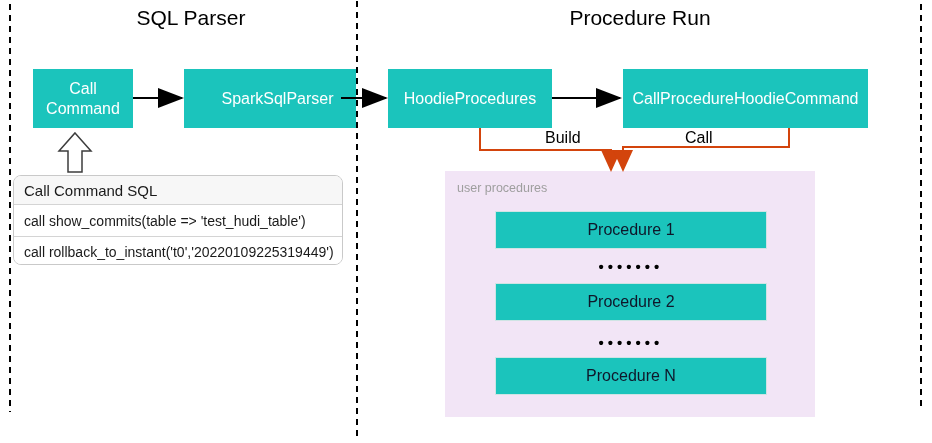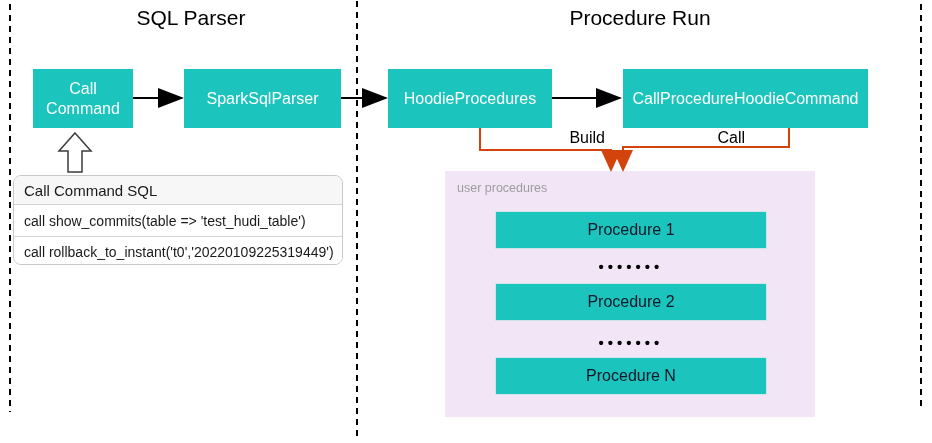--- a/index.html
+++ b/index.html
@@ -29,21 +29,21 @@
     justify-content: center;
     text-align: center;
     font-size: 16px;
     line-height: 1.25;
   }
   .top-node { height: 59px; top: 69px; }
   .edge-label {
     position: absolute;
     top: 129px;
     width: 60px;
-    text-align: right;
+    text-align: left;
     font-size: 16px;
     color: #000000;
   }
   
   .sql-panel {
     position: absolute;
     left: 13px; top: 175px;
     width: 330px; height: 90px;
     border: 1px solid #c9c9c9;
     border-radius: 8px;
@@ -123,21 +123,21 @@
 <body>
 
 <div class="canvas">
 
   <div class="section-title" style="left:71px;">SQL Parser</div>
   <div class="section-title" style="left:520px;">Procedure Run</div>
 
   <div class="node top-node" style="left:33px; width:100px;">
     <span>Call Command</span>
   </div>
-  <div class="node top-node" style="left:184px; width:157px;">
+  <div class="node top-node" style="left:184px; width:157px;padding-left:15px;">
     <span>SparkSqlParser</span>
   </div>
   <div class="node top-node" style="left:623px; width:245px;">
     <span>CallProcedureHoodieCommand</span>
   </div>
   <div class="node top-node" style="left:388px; width:164px;">
     <span>HoodieProcedures</span>
   </div>
 
   <div class="edge-label" style="left:545px;">Build</div>

